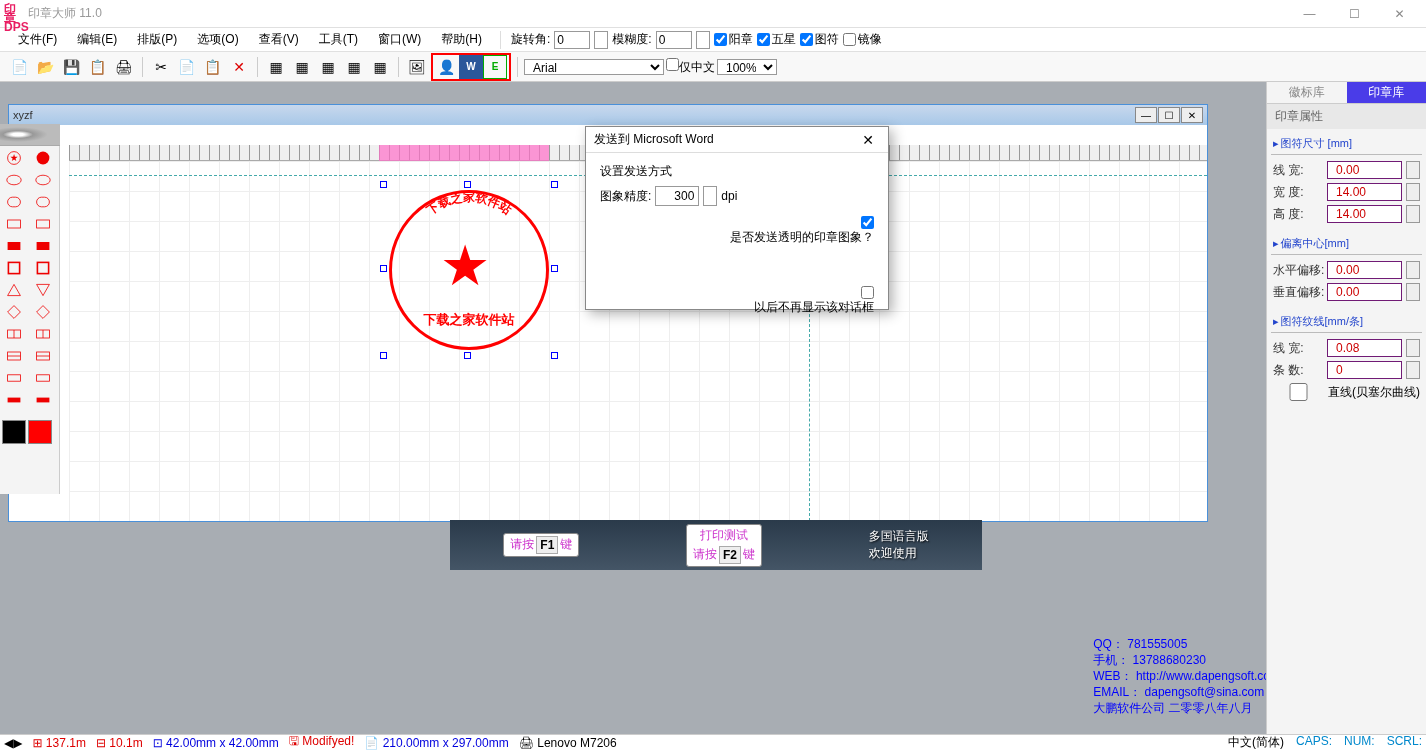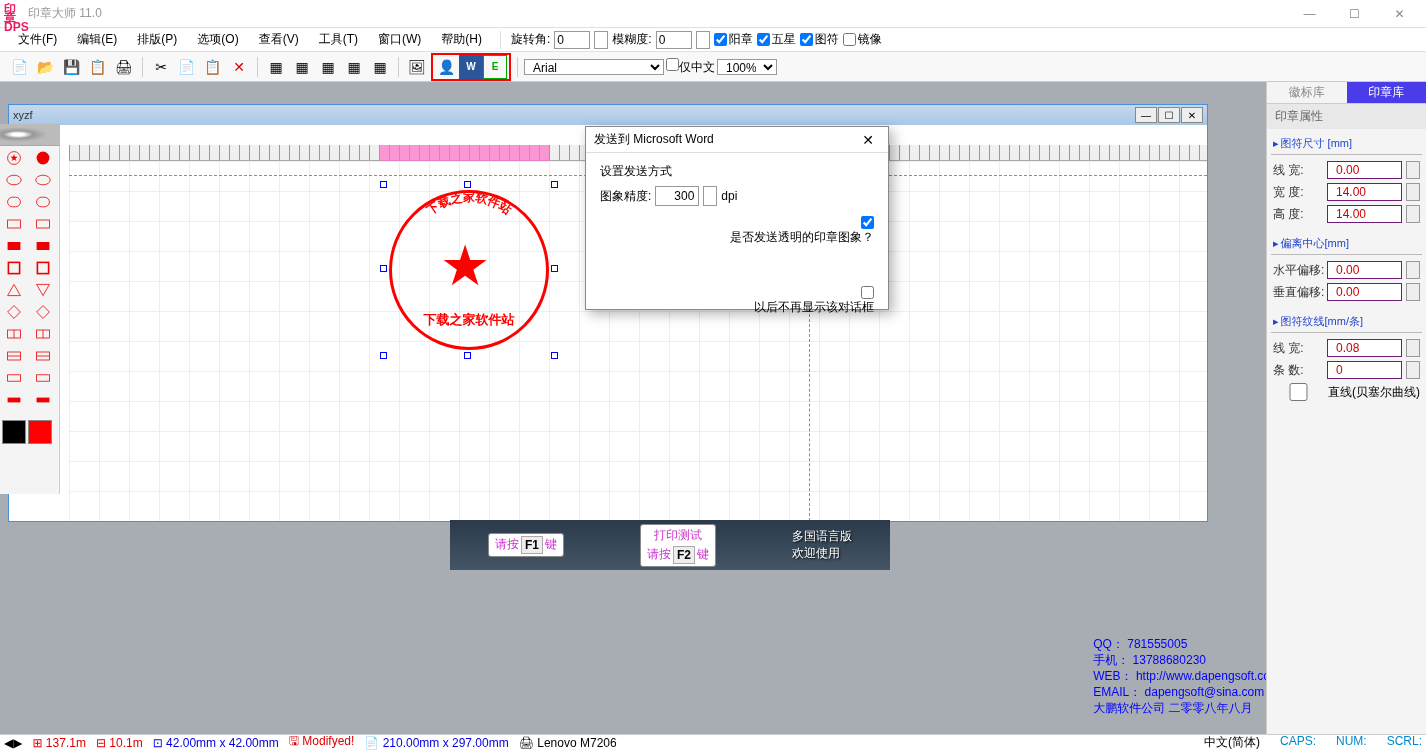--- a/index.html
+++ b/index.html
@@ -81,33 +81,33 @@
 
 
 .libthumbs { position: absolute; right: 4px; bottom: 20px; width: 110px; }
 .libthumbs .thumb { width: 100px; height: 90px; border: 1px solid #ccc; margin-bottom: 6px; display: flex; align-items: center; justify-content: center; background: #fff; }
 .libthumbs .minis { width: 80px; height: 80px; border: 2px solid #f00; border-radius: 50%; position: relative; }
 .libthumbs .minis .ms { position:absolute; top:22px; left:22px; color:#f00; font-size:30px; }
 .libthumbs .elthumb { width: 90px; height: 68px; border: 2px solid #f00; border-radius: 50%/50%; display:flex; flex-direction:column; align-items:center; justify-content:center; }
 .libthumbs .elthumb div { color:#f00; font-size:7px; }
 
 
-.banner { position: absolute; top: 438px; left: 450px; width: 440px; height: 50px; background: linear-gradient(#2a3a4a,#456); display: flex; align-items: center; justify-content: space-around; }
+.banner { position: absolute; top: 438px; left: 450px; width: 532px; height: 50px; background: linear-gradient(#2a3a4a,#456); display: flex; align-items: center; justify-content: space-around; }
 .banner .key { background:#fff; border:1px solid #888; border-radius:3px; padding:2px 6px; display:flex; gap:2px; }
 .banner .key .k { background:#eee; border:1px solid #aaa; padding:1px 3px; font-weight:bold; }
 .banner .cloud { color:#fff; text-shadow:1px 1px 2px #000; }
 
 
 .about { position: absolute; bottom: 18px; right: 130px; color: #00f; font-size: 12px; line-height: 16px; text-align: left; }
 
 
 .statusbar { position: absolute; bottom: 0; left: 0; right: 0; height: 16px; background: #fff; border-top: 1px solid #ccc; display: flex; align-items: center; padding: 0 4px; gap: 10px; font-size: 11px; }
 .statusbar .red { color: #d00; }
 .statusbar .blue { color: #00d; }
-.statusbar .right { margin-left: auto; display: flex; gap: 20px; }
+.statusbar .right { margin-left: auto; display: flex; gap: 12px; }
 
 
 .dialog { position: absolute; top: 126px; left: 585px; width: 304px; height: 184px; background: #fff; border: 1px solid #888; box-shadow: 4px 4px 12px rgba(0,0,0,0.3); z-index: 10; }
 .dialog .dlghdr { height: 26px; display: flex; align-items: center; justify-content: space-between; padding: 0 8px; border-bottom: 1px solid #ddd; }
 .dialog .dlgclose { width: 24px; text-align: center; cursor: pointer; font-size: 14px; }
 .dialog .dlgbody { padding: 10px 14px; display: flex; }
 .dialog .dlgleft { flex:1; }
 .dialog .dlgright { width: 110px; }
 .dialog .grp { margin-bottom: 6px; }
 .dialog .grp .lbl { margin-bottom: 6px; }

